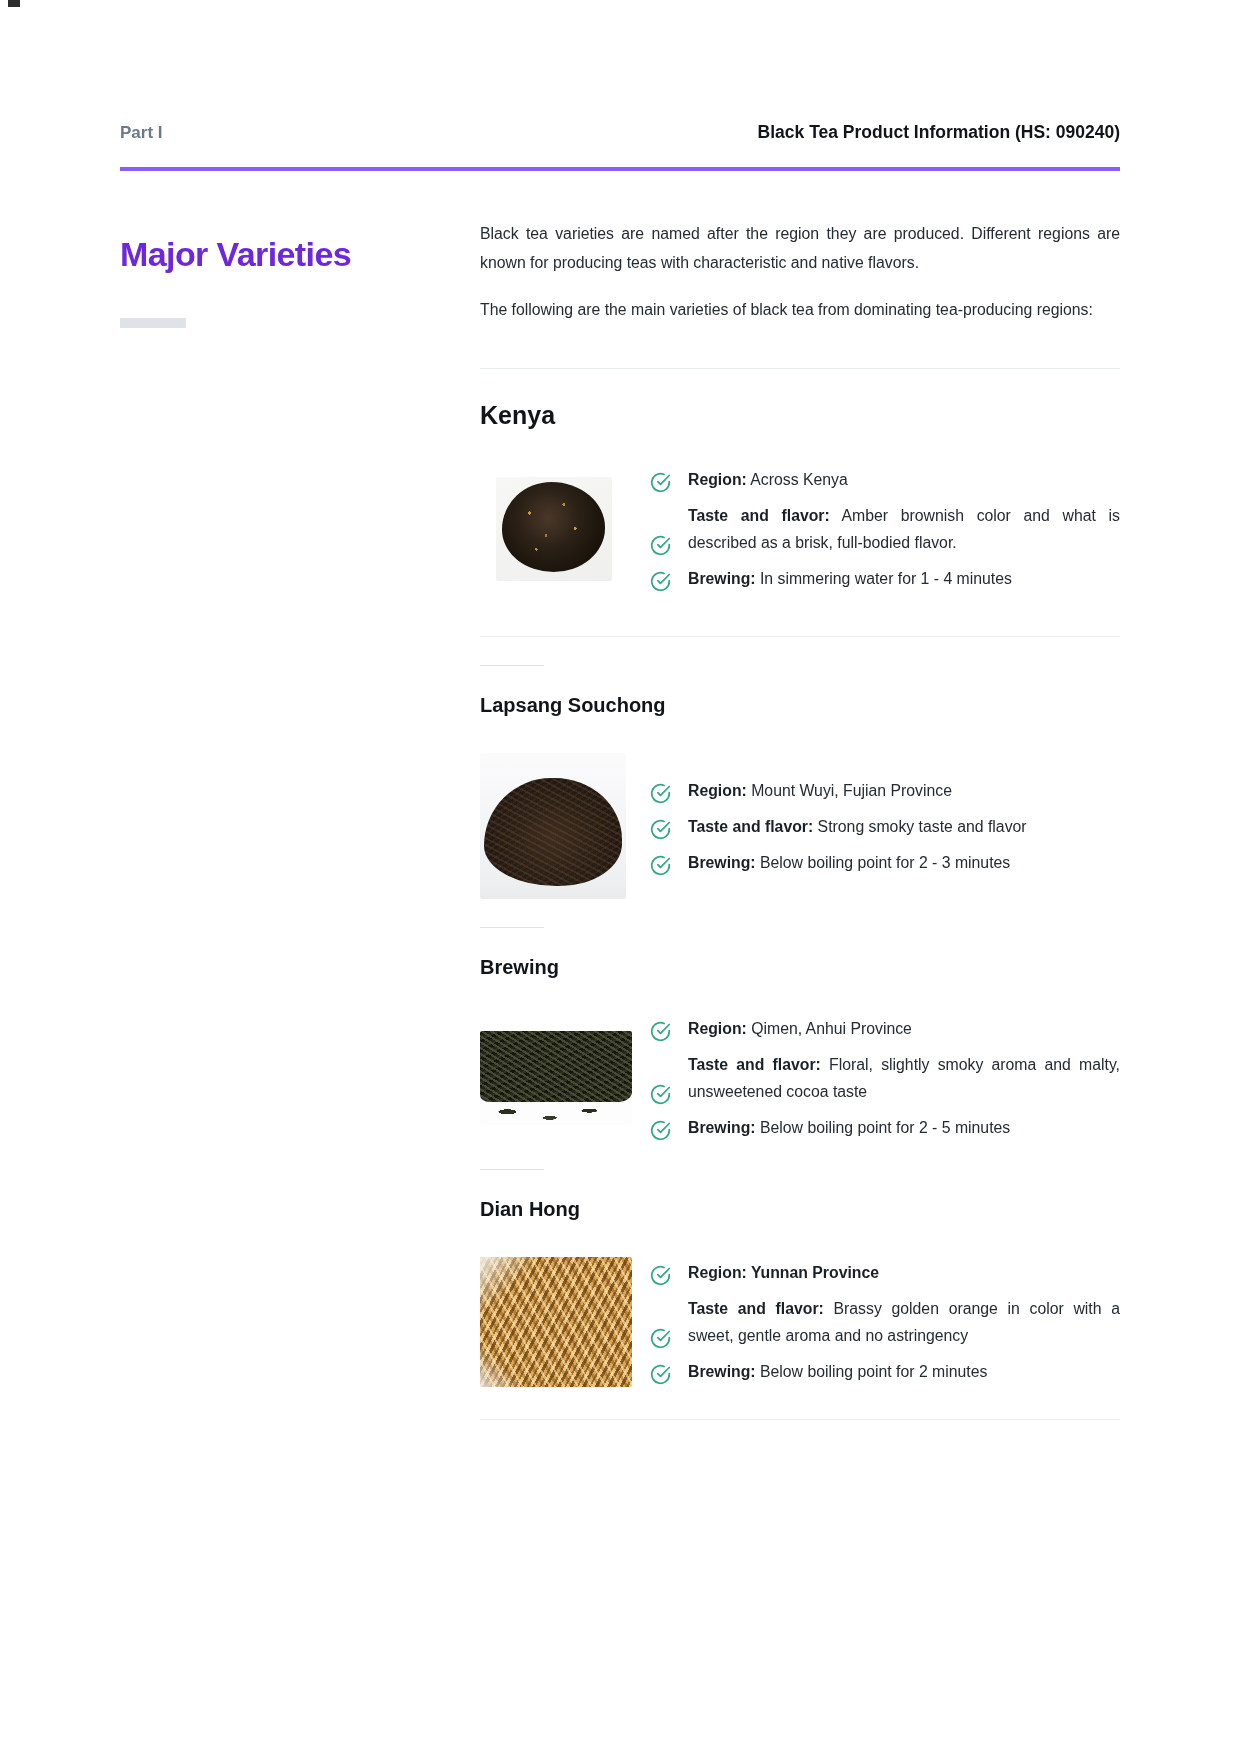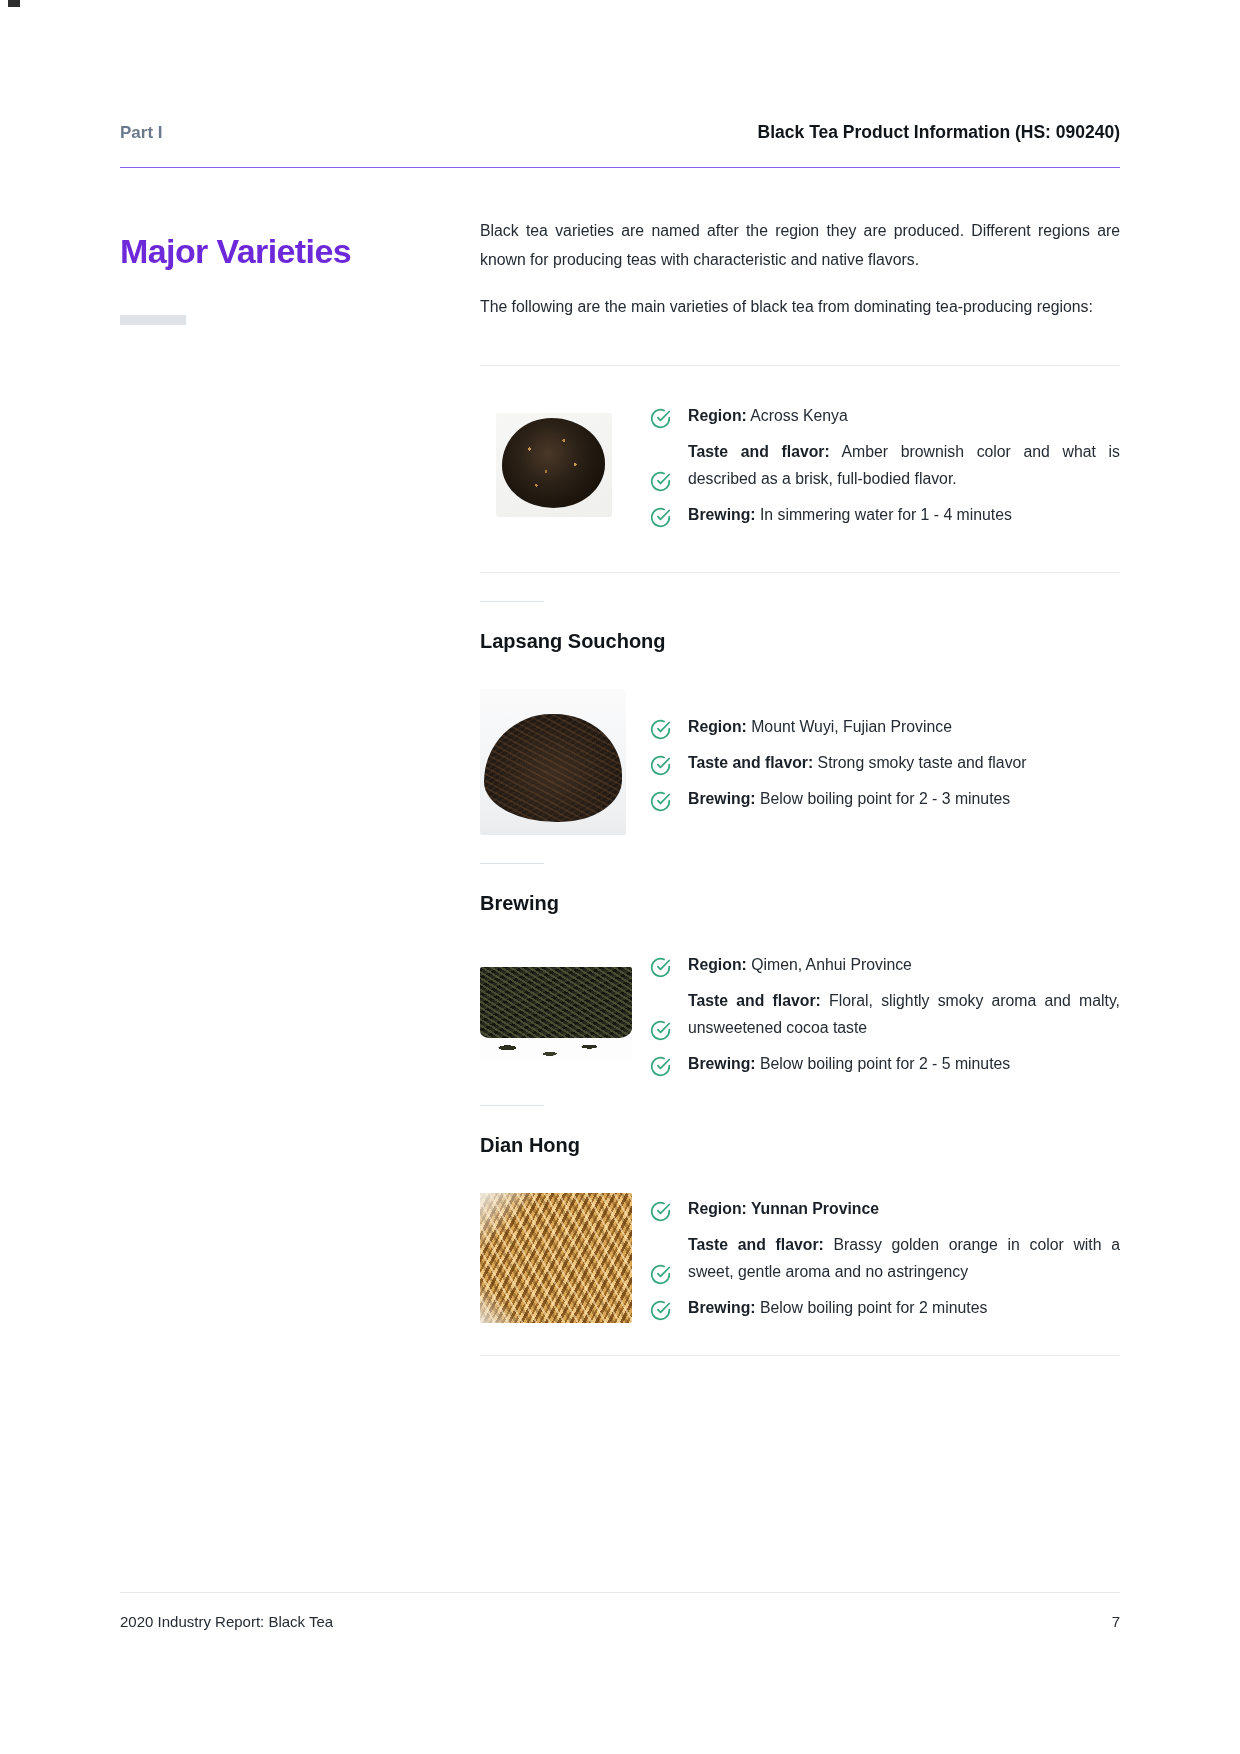--- a/index.html
+++ b/index.html
@@ -4,21 +4,21 @@
 <style>
   * { box-sizing: border-box; margin: 0; padding: 0; }
   html, body { width: 1240px; background: #ffffff; }
   body { font-family: "Liberation Sans", sans-serif; color: #242B33; }
   .page { position: relative; width: 1240px; height: 1754px; background: #fff; overflow: hidden; }
 
   .corner-mark { position: absolute; top: 0; left: 8px; width: 12px; height: 7px; background: #2e2e2e; }
 
   
   .header { margin: 122px 120px 0 120px; display: flex; justify-content: space-between; align-items: baseline;
-            padding-bottom: 24px; border-bottom: 1px solid #8b5cf6; }
+            padding-bottom: 24px; border-bottom: 4px solid #8b5cf6; }
   .part-label { font-size: 17px; font-weight: bold; color: #6A7A8C; }
   .doc-title  { font-size: 17.5px; font-weight: bold; color: #10151A; }
 
   
   .main { margin: 48px 120px 0 120px; display: flex; }
   .left-col { flex: 0 0 360px; }
   .page-title { font-size: 34px; font-weight: bold; letter-spacing: -0.6px; color: #6d28d9; margin-top: 16px; }
   .accent-bar { width: 66px; height: 10px; background: #DFE3E8; margin-top: 44px; }
   .right-col { flex: 1; min-width: 0; }
 
@@ -111,20 +111,21 @@
       <h1 class="page-title">Major Varieties</h1>
       <div class="accent-bar"></div>
     </div>
 
     <div class="right-col">
       <p class="intro">Black tea varieties are named after the region they are produced. Different regions are known for producing teas with characteristic and native flavors.</p>
       <p class="intro">The following are the main varieties of black tea from dominating tea-producing regions:</p>
 
       <div class="divider"></div>
 
+      <h2 class="country">Kenya</h2>
       <div class="row">
         <div class="img-wrap">
           <div class="tea-img img-kenya"></div>
         </div>
         <div class="bullets">
           <div class="bullet">
             <span class="check">
                 <svg width="21" height="21" viewBox="0 0 24 24" fill="none" stroke="#34A77D" stroke-width="2" stroke-linecap="round" stroke-linejoin="round">
                   <path d="M22 11.08V12a10 10 0 1 1-5.93-9.14"></path>
                   <polyline points="22 4 12 14.01 9 11.01"></polyline>
@@ -266,17 +267,13 @@
               </span>
             <p><b>Brewing:</b><span> Below boiling point for 2 minutes</span></p>
           </div>
         </div>
       </div>
 
       <div class="divider end"></div>
     </div>
   </div>
 
-  <div class="footer">
-    <span class="footer-left">2020 Industry Report: Black Tea</span>
-    <span class="footer-page">7</span>
-  </div>
 </div>
 
 </body></html>

